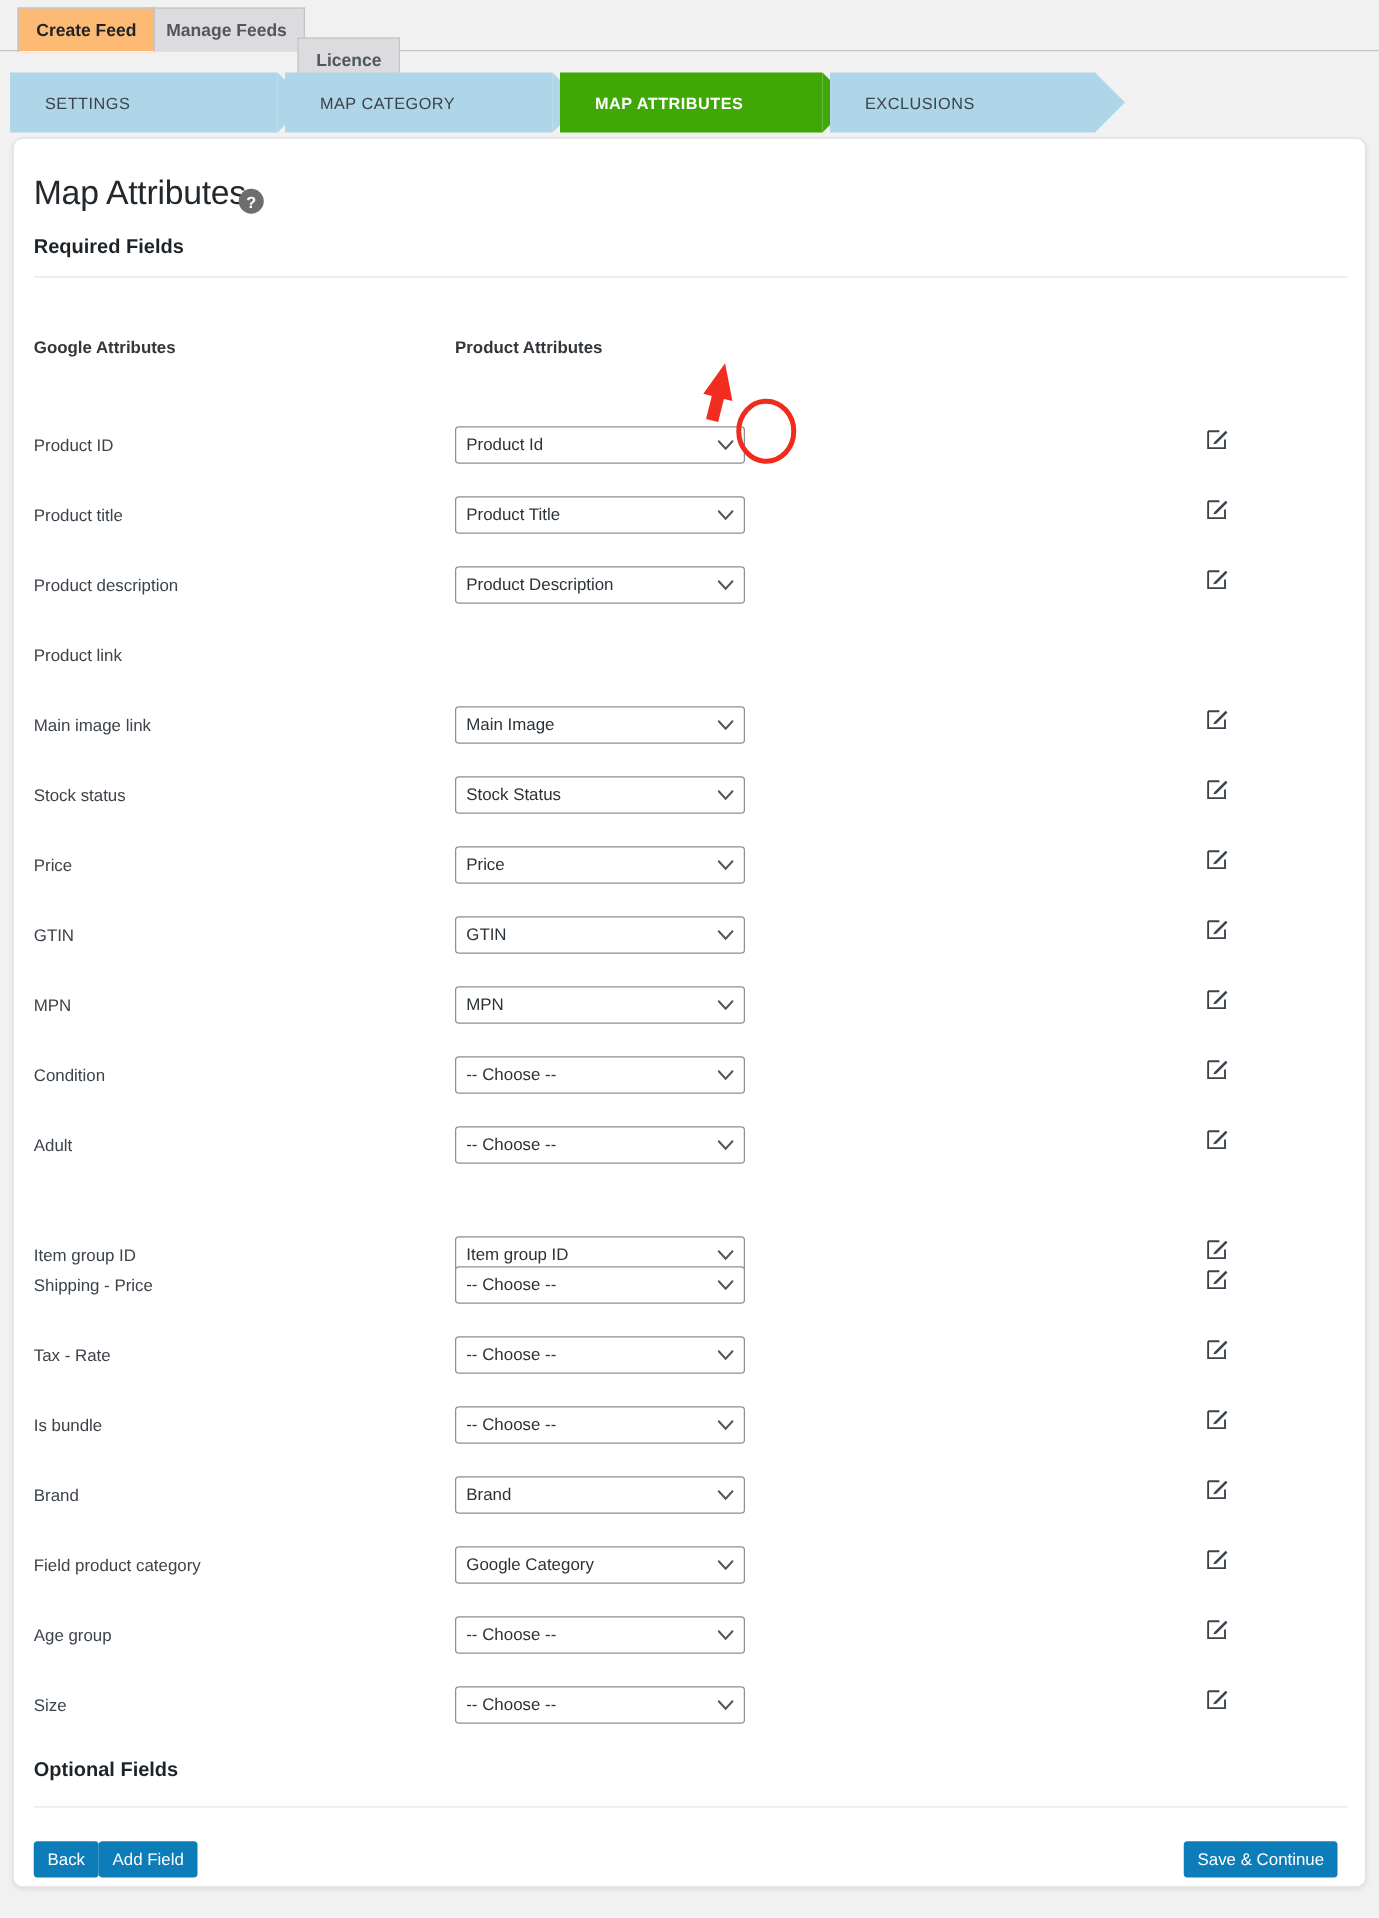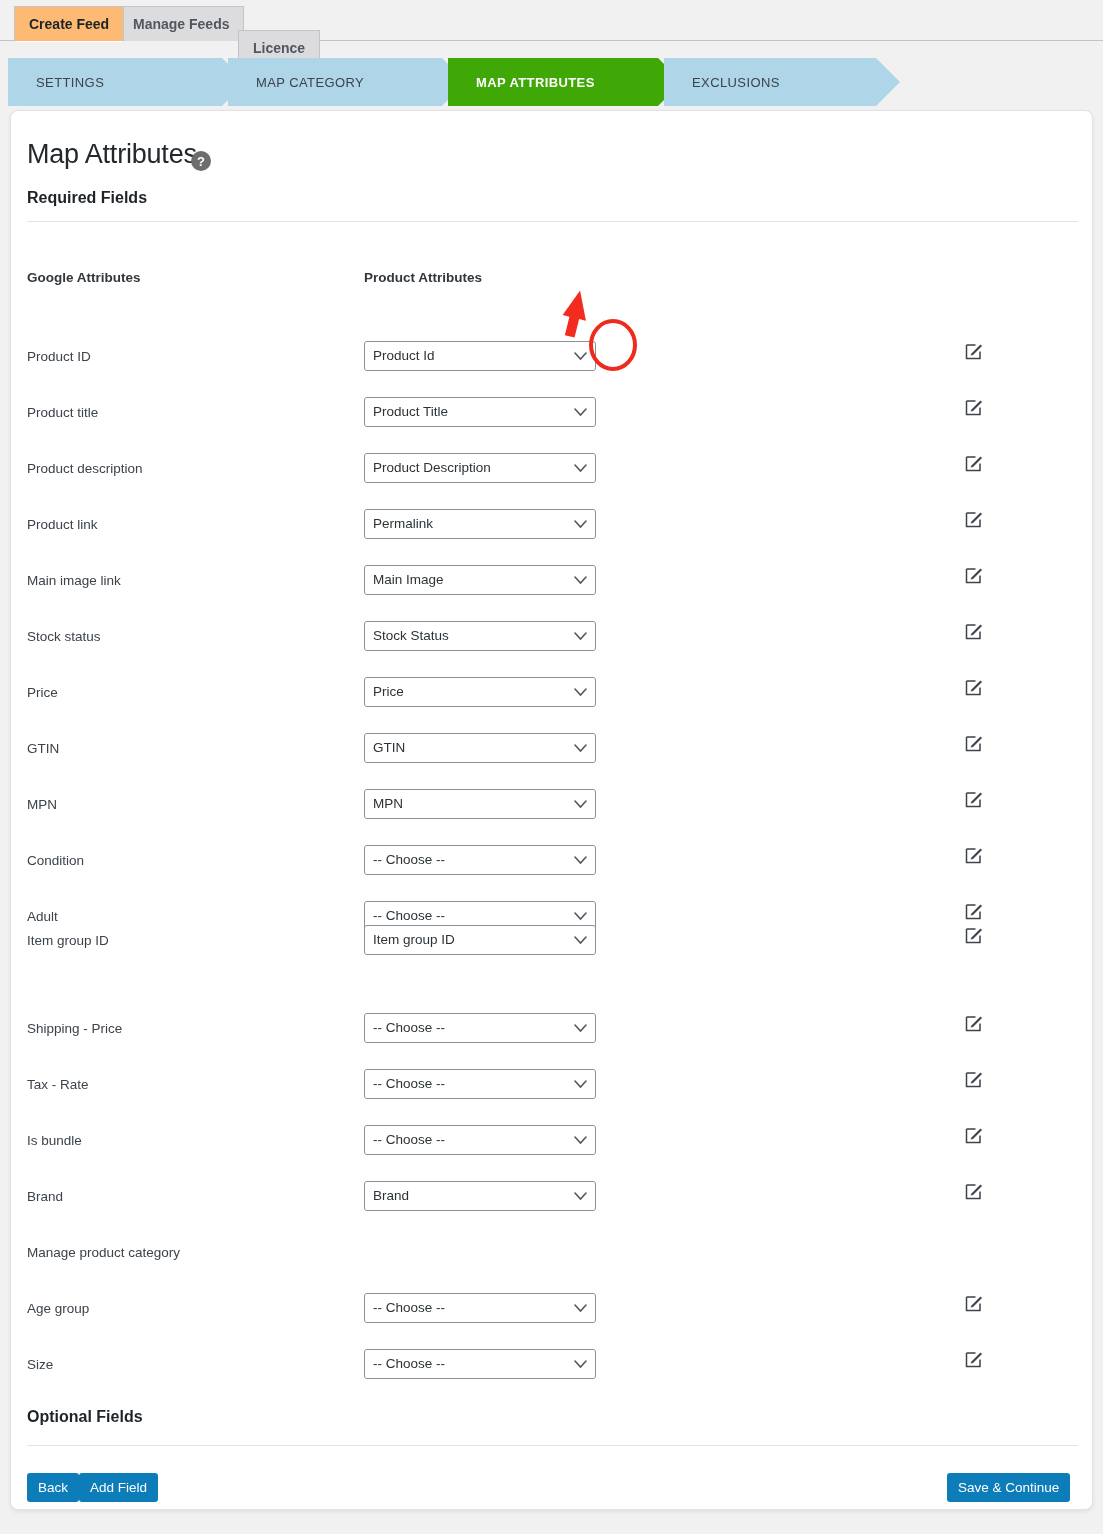--- a/index.html
+++ b/index.html
@@ -208,27 +208,20 @@
         <div class="sel-wrap"><select class="attr-select"><option>Product Description</option></select><svg class="chev" width="13" height="9" viewBox="0 0 13 9">
             <path d="M1 1 L6.5 7 L12 1" fill="none" stroke="#50575e" stroke-width="1.6" stroke-linecap="round"></path>
           </svg><svg class="edit-icon" width="20" height="20" viewBox="0 0 20 20">
             <path d="M2.5 4 L2.5 17.5 L16 17.5 L16 10.5" fill="none" stroke="#3c434a" stroke-width="1.5"></path>
             <path d="M2.5 4 L11.5 4" fill="none" stroke="#3c434a" stroke-width="1.5"></path>
             <path d="M7.5 12.5 L16.5 3.5 L18 5 L9 14 L6.6 14.4 Z" fill="#3c434a"></path>
           </svg></div>
       </div>
       <div class="row" style="top: 392px;">
         <div class="row-label">Product link</div>
-        <div class="sel-wrap"><select class="attr-select"><option>Permalink</option></select><svg class="chev" width="13" height="9" viewBox="0 0 13 9">
-            <path d="M1 1 L6.5 7 L12 1" fill="none" stroke="#50575e" stroke-width="1.6" stroke-linecap="round"></path>
-          </svg><svg class="edit-icon" width="20" height="20" viewBox="0 0 20 20">
-            <path d="M2.5 4 L2.5 17.5 L16 17.5 L16 10.5" fill="none" stroke="#3c434a" stroke-width="1.5"></path>
-            <path d="M2.5 4 L11.5 4" fill="none" stroke="#3c434a" stroke-width="1.5"></path>
-            <path d="M7.5 12.5 L16.5 3.5 L18 5 L9 14 L6.6 14.4 Z" fill="#3c434a"></path>
-          </svg></div>
       </div>
       <div class="row" style="top: 448px;">
         <div class="row-label">Main image link</div>
         <div class="sel-wrap"><select class="attr-select"><option>Main Image</option></select><svg class="chev" width="13" height="9" viewBox="0 0 13 9">
             <path d="M1 1 L6.5 7 L12 1" fill="none" stroke="#50575e" stroke-width="1.6" stroke-linecap="round"></path>
           </svg><svg class="edit-icon" width="20" height="20" viewBox="0 0 20 20">
             <path d="M2.5 4 L2.5 17.5 L16 17.5 L16 10.5" fill="none" stroke="#3c434a" stroke-width="1.5"></path>
             <path d="M2.5 4 L11.5 4" fill="none" stroke="#3c434a" stroke-width="1.5"></path>
             <path d="M7.5 12.5 L16.5 3.5 L18 5 L9 14 L6.6 14.4 Z" fill="#3c434a"></path>
           </svg></div>
@@ -286,21 +279,21 @@
       <div class="row" style="top: 784px;">
         <div class="row-label">Adult</div>
         <div class="sel-wrap"><select class="attr-select"><option>-- Choose --</option></select><svg class="chev" width="13" height="9" viewBox="0 0 13 9">
             <path d="M1 1 L6.5 7 L12 1" fill="none" stroke="#50575e" stroke-width="1.6" stroke-linecap="round"></path>
           </svg><svg class="edit-icon" width="20" height="20" viewBox="0 0 20 20">
             <path d="M2.5 4 L2.5 17.5 L16 17.5 L16 10.5" fill="none" stroke="#3c434a" stroke-width="1.5"></path>
             <path d="M2.5 4 L11.5 4" fill="none" stroke="#3c434a" stroke-width="1.5"></path>
             <path d="M7.5 12.5 L16.5 3.5 L18 5 L9 14 L6.6 14.4 Z" fill="#3c434a"></path>
           </svg></div>
       </div>
-      <div class="row" style="top: 808px;">
+      <div class="row" style="top: 872px;">
         <div class="row-label">Item group ID</div>
         <div class="sel-wrap"><select class="attr-select"><option>Item group ID</option></select><svg class="chev" width="13" height="9" viewBox="0 0 13 9">
             <path d="M1 1 L6.5 7 L12 1" fill="none" stroke="#50575e" stroke-width="1.6" stroke-linecap="round"></path>
           </svg><svg class="edit-icon" width="20" height="20" viewBox="0 0 20 20">
             <path d="M2.5 4 L2.5 17.5 L16 17.5 L16 10.5" fill="none" stroke="#3c434a" stroke-width="1.5"></path>
             <path d="M2.5 4 L11.5 4" fill="none" stroke="#3c434a" stroke-width="1.5"></path>
             <path d="M7.5 12.5 L16.5 3.5 L18 5 L9 14 L6.6 14.4 Z" fill="#3c434a"></path>
           </svg></div>
       </div>
       <div class="row" style="top: 896px;">
@@ -337,21 +330,28 @@
         <div class="row-label">Brand</div>
         <div class="sel-wrap"><select class="attr-select"><option>Brand</option></select><svg class="chev" width="13" height="9" viewBox="0 0 13 9">
             <path d="M1 1 L6.5 7 L12 1" fill="none" stroke="#50575e" stroke-width="1.6" stroke-linecap="round"></path>
           </svg><svg class="edit-icon" width="20" height="20" viewBox="0 0 20 20">
             <path d="M2.5 4 L2.5 17.5 L16 17.5 L16 10.5" fill="none" stroke="#3c434a" stroke-width="1.5"></path>
             <path d="M2.5 4 L11.5 4" fill="none" stroke="#3c434a" stroke-width="1.5"></path>
             <path d="M7.5 12.5 L16.5 3.5 L18 5 L9 14 L6.6 14.4 Z" fill="#3c434a"></path>
           </svg></div>
       </div>
       <div class="row" style="top: 1120px;">
-        <div class="row-label">Manage product category</div>
+        <div class="row-label">Field product category</div>
+        <div class="sel-wrap"><select class="attr-select"><option>Google Category</option></select><svg class="chev" width="13" height="9" viewBox="0 0 13 9">
+            <path d="M1 1 L6.5 7 L12 1" fill="none" stroke="#50575e" stroke-width="1.6" stroke-linecap="round"></path>
+          </svg><svg class="edit-icon" width="20" height="20" viewBox="0 0 20 20">
+            <path d="M2.5 4 L2.5 17.5 L16 17.5 L16 10.5" fill="none" stroke="#3c434a" stroke-width="1.5"></path>
+            <path d="M2.5 4 L11.5 4" fill="none" stroke="#3c434a" stroke-width="1.5"></path>
+            <path d="M7.5 12.5 L16.5 3.5 L18 5 L9 14 L6.6 14.4 Z" fill="#3c434a"></path>
+          </svg></div>
       </div>
       <div class="row" style="top: 1176px;">
         <div class="row-label">Age group</div>
         <div class="sel-wrap"><select class="attr-select"><option>-- Choose --</option></select><svg class="chev" width="13" height="9" viewBox="0 0 13 9">
             <path d="M1 1 L6.5 7 L12 1" fill="none" stroke="#50575e" stroke-width="1.6" stroke-linecap="round"></path>
           </svg><svg class="edit-icon" width="20" height="20" viewBox="0 0 20 20">
             <path d="M2.5 4 L2.5 17.5 L16 17.5 L16 10.5" fill="none" stroke="#3c434a" stroke-width="1.5"></path>
             <path d="M2.5 4 L11.5 4" fill="none" stroke="#3c434a" stroke-width="1.5"></path>
             <path d="M7.5 12.5 L16.5 3.5 L18 5 L9 14 L6.6 14.4 Z" fill="#3c434a"></path>
           </svg></div>

